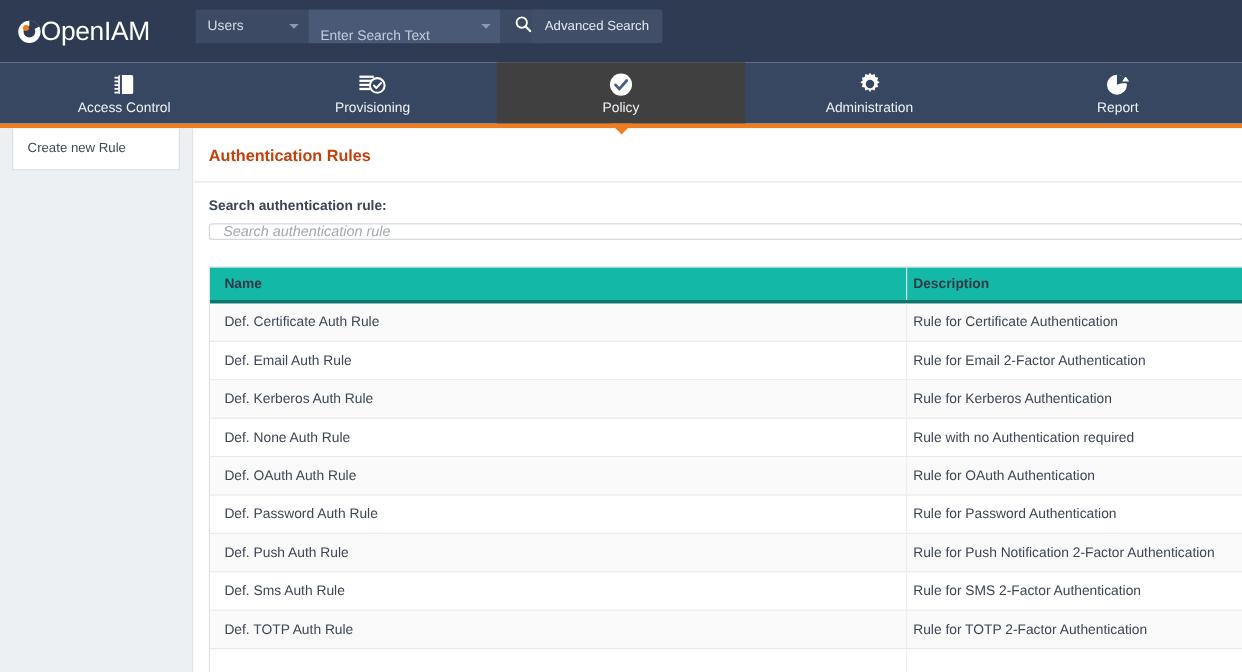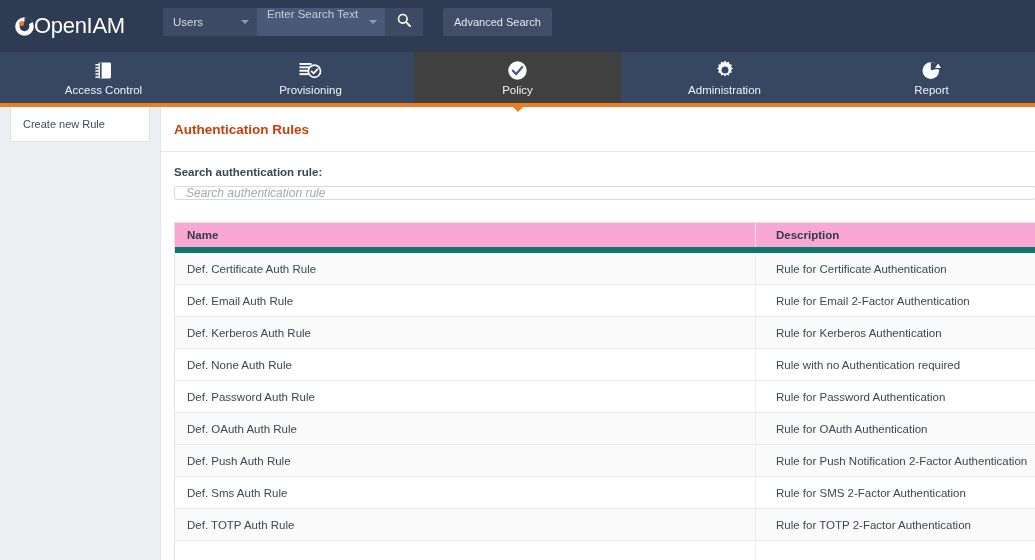--- a/index.html
+++ b/index.html
@@ -55,25 +55,25 @@
   }
   .sg-caret {
     position: absolute; right: 8px; top: 50%;
     margin-top: -2px;
     width: 0; height: 0;
     border-left: 4px solid transparent;
     border-right: 4px solid transparent;
     border-top: 4px solid #8d99ae;
   }
   .sg-input {
-    width: 128px;
+    width: 160px;
     background: #4a5a76;
     color: #c3cedd;
     font-size: 11.5px;
-    display: flex; align-items: flex-start;
+    display: flex; align-items: flex-end;
     padding-left: 10px;
     position: relative;
     cursor: text;
   }
   .sg-btn {
     width: 38px;
     background: #3c4a63;
     display: flex; align-items: center; justify-content: center;
     cursor: pointer;
   }
@@ -184,31 +184,31 @@
   }
 
   .table {
     margin: 22px 0 0 13px;
     width: 862px;
     border: 1px solid #e0e3e6;
     border-bottom: none;
   }
   .trow { display: flex; height: 32px; align-items: center; }
   .thead {
-    background: #f9a8d4;
-    border-bottom: 6px solid #0f766e;
+    background: #14b8a6;
+    border-bottom: 3px solid #0f766e;
     font-weight: bold;
     color: #313a46;
     font-size: 11.5px;
     height: 30px;
   }
   .trow.alt { background: #fafafa; }
   .trow.body { border-bottom: 1px solid #e8eaec; color: #3d4654; font-size: 11.5px; }
   .cell-name { width: 580px; padding-left: 12px; flex: 0 0 580px; }
-  .cell-desc { flex: 1 1 auto; padding-left: 20px; border-left: 1px solid #eceef0; height: 100%; display: flex; align-items: center; }
+  .cell-desc { flex: 1 1 auto; padding-left: 5px; border-left: 1px solid #eceef0; height: 100%; display: flex; align-items: center; }
   .thead .cell-desc { border-left: 1px solid #e0e3e6; }
 </style>
 </head>
 <body>
 
 <div class="topbar">
 
   <div class="logo">
     <span class="logo-mark">
       <svg width="21" height="21" viewBox="0 0 21 21">
@@ -345,29 +345,29 @@
             <div class="cell-desc">Rule for Email 2-Factor Authentication</div>
           </div>
           <div class="trow body alt">
             <div class="cell-name">Def. Kerberos Auth Rule</div>
             <div class="cell-desc">Rule for Kerberos Authentication</div>
           </div>
           <div class="trow body">
             <div class="cell-name">Def. None Auth Rule</div>
             <div class="cell-desc">Rule with no Authentication required</div>
           </div>
+          <div class="trow body alt">
+            <div class="cell-name">Def. OAuth Auth Rule</div>
+            <div class="cell-desc">Rule for OAuth Authentication</div>
+          </div>
           <div class="trow body">
             <div class="cell-name">Def. Password Auth Rule</div>
             <div class="cell-desc">Rule for Password Authentication</div>
           </div>
           <div class="trow body alt">
-            <div class="cell-name">Def. OAuth Auth Rule</div>
-            <div class="cell-desc">Rule for OAuth Authentication</div>
-          </div>
-          <div class="trow body alt">
             <div class="cell-name">Def. Push Auth Rule</div>
             <div class="cell-desc">Rule for Push Notification 2-Factor Authentication</div>
           </div>
           <div class="trow body">
             <div class="cell-name">Def. Sms Auth Rule</div>
             <div class="cell-desc">Rule for SMS 2-Factor Authentication</div>
           </div>
           <div class="trow body alt">
             <div class="cell-name">Def. TOTP Auth Rule</div>
             <div class="cell-desc">Rule for TOTP 2-Factor Authentication</div>

